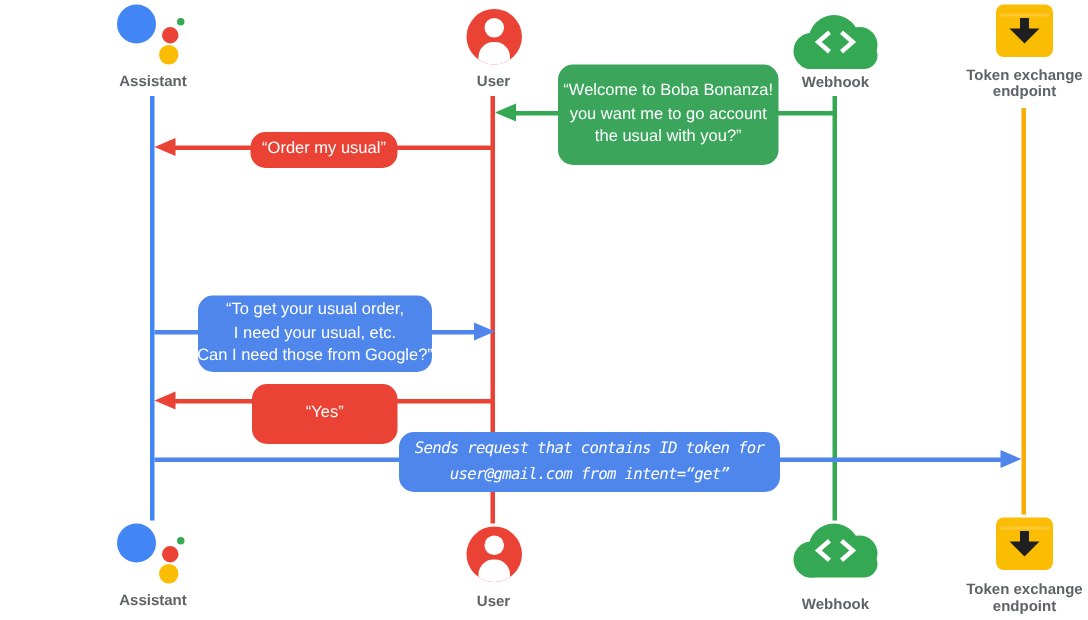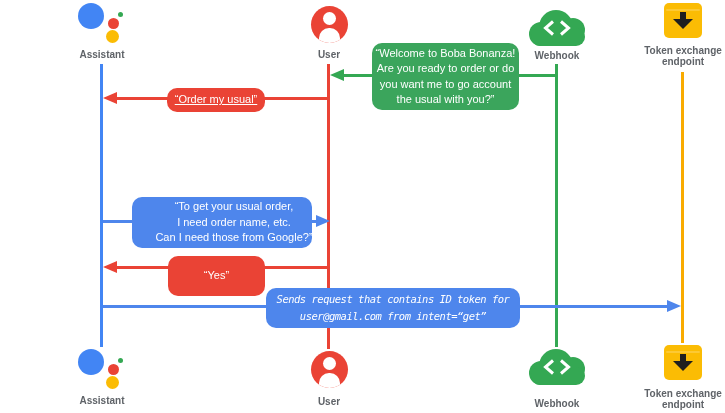--- a/index.html
+++ b/index.html
@@ -74,33 +74,32 @@
   <div class="ah-right" style="left:316px;top:215px;border-left:14px solid #4e86ec;"></div>
 
   <div class="hline" style="left:115px;top:266px;width:214px;background:#ea4335;"></div>
   <div class="ah-left" style="left:103px;top:261px;border-right:14px solid #ea4335;"></div>
 
   <div class="hline" style="left:103px;top:305px;width:566px;background:#4e86ec;"></div>
   <div class="ah-right" style="left:667px;top:300px;border-left:14px solid #4e86ec;"></div>
 
   <div class="box green" style="left:372px;top:43px;width:147px;height:67px;">
     <div class="msgline">“Welcome to Boba Bonanza!</div>
-    <div class="msgline">Are you ready to order or do</div>
     <div class="msgline">you want me to go account</div>
     <div class="msgline">the usual with you?”</div>
   </div>
 
-  <div class="box red" style="left:167px;top:88px;width:98px;height:24px;text-decoration:underline;">
+  <div class="box red" style="left:167px;top:88px;width:98px;height:24px;">
     <div class="msgline">“Order my usual”</div>
   </div>
 
 
-  <div class="box blue" style="left:132px;top:197px;width:156px;height:51px;padding-left:24px;">
+  <div class="box blue" style="left:132px;top:197px;width:156px;height:51px;">
     <div class="msgline">“To get your usual order,</div>
-    <div class="msgline">I need order name, etc.</div>
+    <div class="msgline">I need your usual, etc.</div>
     <div class="msgline">Can I need those from Google?”</div>
   </div>
 
   <div class="box red" style="left:168px;top:256px;width:97px;height:40px;">
     <div class="msgline">“Yes”</div>
   </div>
 
   <div class="box blue mono" style="left:266px;top:288px;width:254px;height:40px;">
     <div class="msgline">Sends request that contains ID token for</div>
     <div class="msgline">user@gmail.com from intent=“get”</div>

